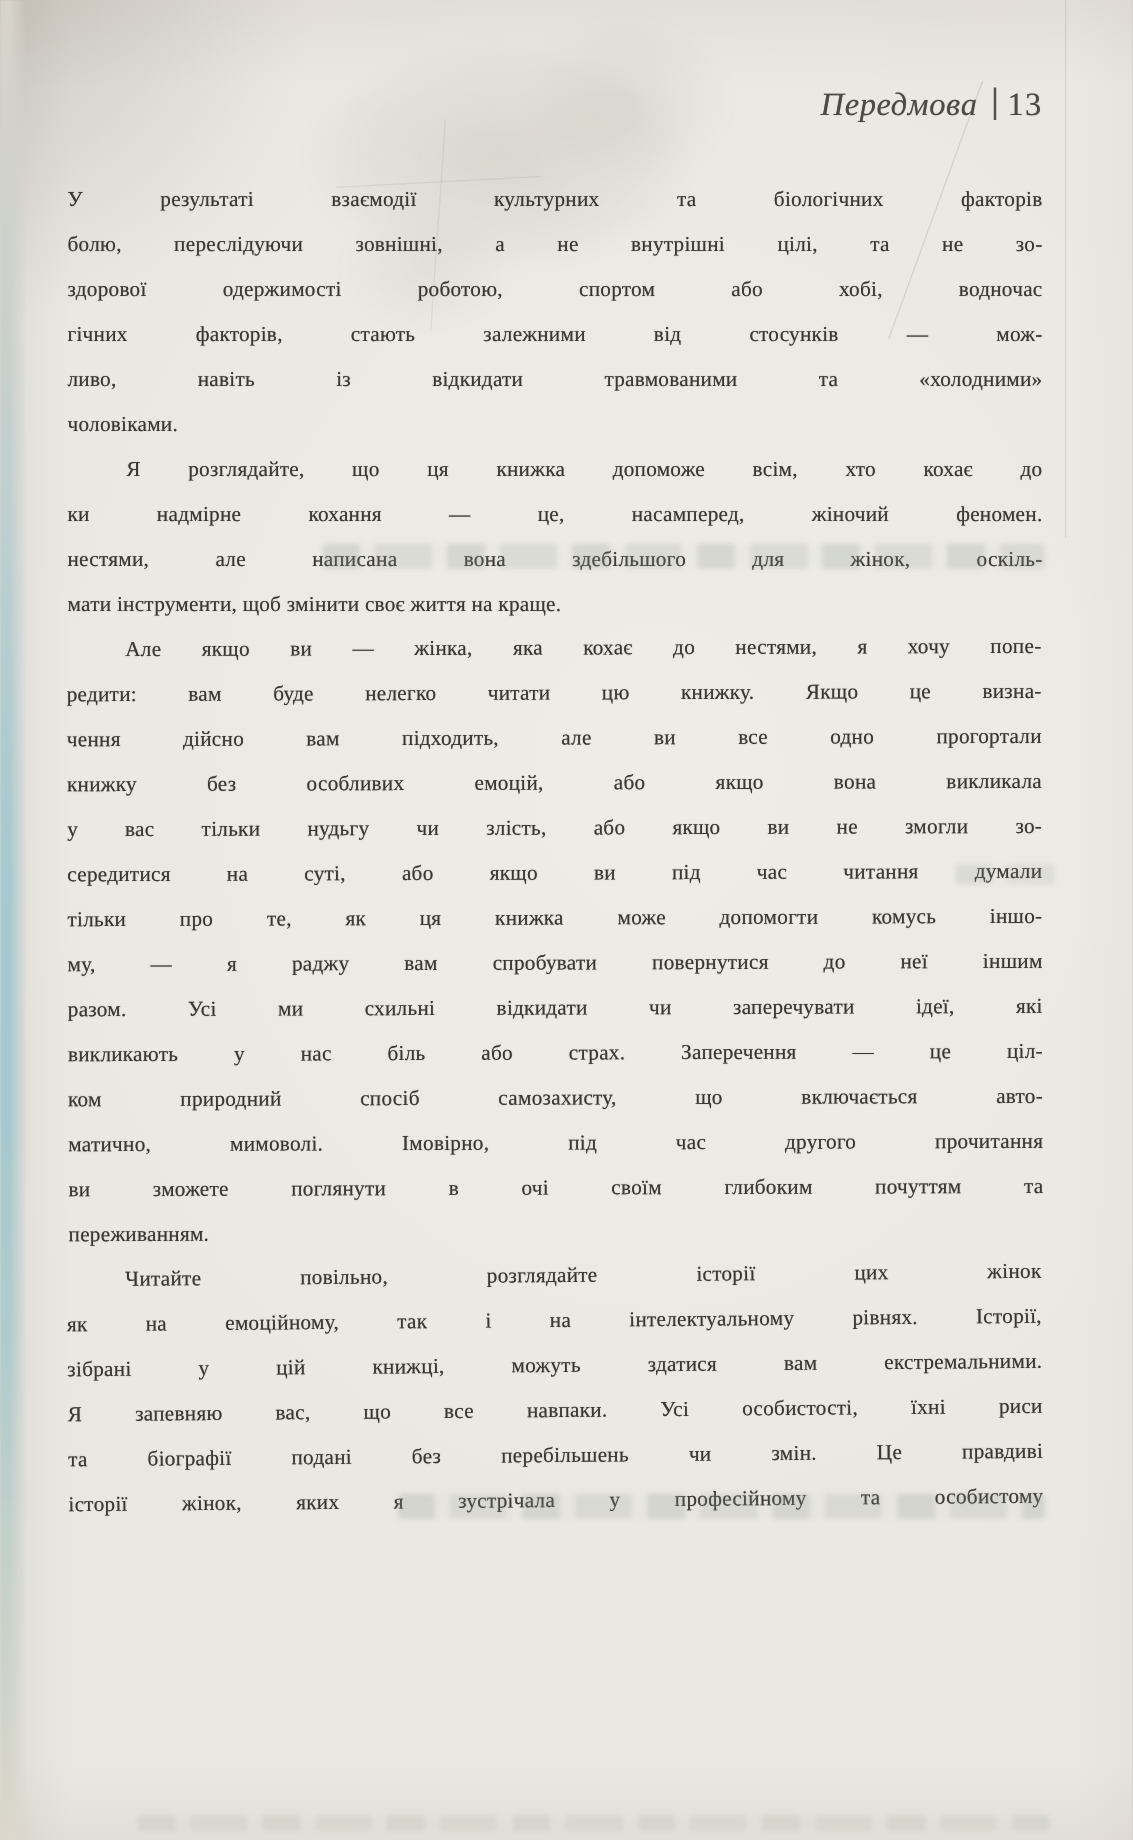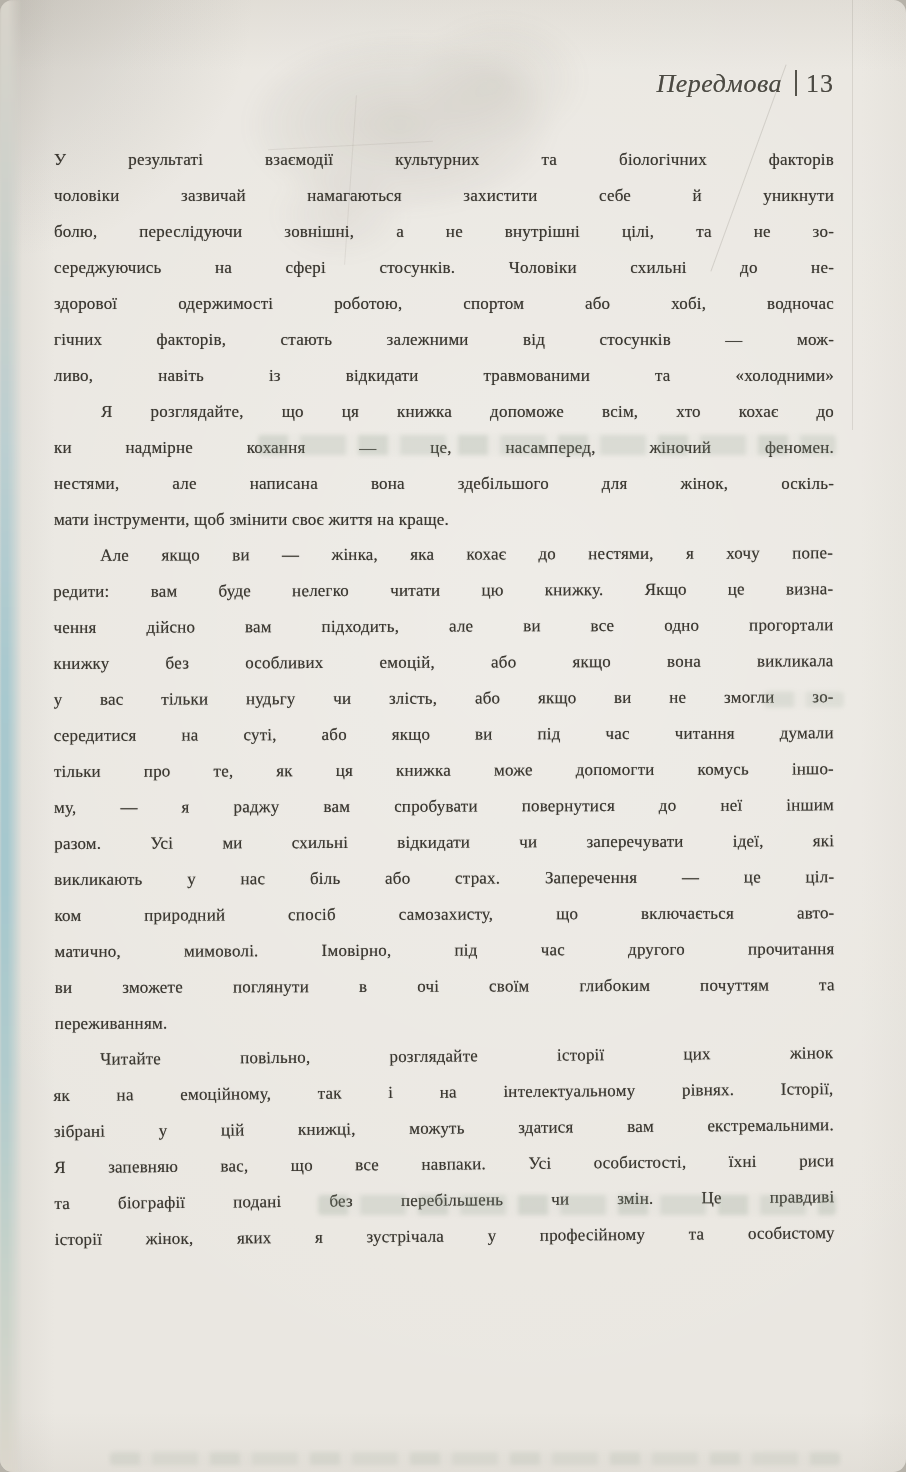--- a/index.html
+++ b/index.html
@@ -5,21 +5,20 @@
   html, body { margin: 0; padding: 0; }
   body {
     width: 906px; height: 1472px; overflow: hidden;
     background: #b6b2a9;
     font-family: "Liberation Serif", "DejaVu Serif", serif;
   }
   .page {
     position: relative; width: 906px; height: 1472px;
     background: var(--paper, #eae7e1);
     overflow: hidden;
-    border-radius: 13px;
   }
   
   .page-shading {
     position: absolute; inset: 0; pointer-events: none;
     background:
       radial-gradient(40% 25% at 0% 0%, rgba(110,105,95,0.22), rgba(110,105,95,0) 70%),
       radial-gradient(120% 90% at 58% 42%, rgba(255,255,255,0.22), rgba(255,255,255,0) 62%),
       linear-gradient(180deg, rgba(185,179,167,0.20) 0%, rgba(234,231,225,0) 70px),
       linear-gradient(0deg,   rgba(185,179,167,0.16) 0%, rgba(234,231,225,0) 60px),
       linear-gradient(90deg,  rgba(170,165,155,0.18) 0%, rgba(234,231,225,0) 55px),
@@ -106,26 +105,25 @@
   <div class="fold-line"></div>
 
   <div class="running-header">
     <span class="htitle">Передмова</span><span class="hsep"></span><span class="hnum">13</span>
   </div>
 
   <div class="text-block">
 
     <div class="para">
       <div class="line">У результаті взаємодії культурних та біологічних факторів</div>
-      <div class="line">чоловіки зазвичай намагаються захистити себе й уникнути</div>
       <div class="line">болю, переслідуючи зовнішні, а не внутрішні цілі, та не зо-</div>
-      <div class="line">середжуючись на сфері стосунків. Чоловіки схильні до не-</div>
       <div class="line">здорової одержимості роботою, спортом або хобі, водночас</div>
       <div class="line">гічних факторів, стають залежними від стосунків — мож-</div>
       <div class="line">ливо, навіть із відкидати травмованими та «холодними»</div>
+      <div class="line last">чоловіками.</div>
     </div>
 
     <div class="para">
       <div class="line indent">Я розглядайте, що ця книжка допоможе всім, хто кохає до</div>
       <div class="line">ки надмірне кохання — це, насамперед, жіночий феномен.</div>
       <div class="line">нестями, але написана вона здебільшого для жінок, оскіль-</div>
       <div class="line last">мати інструменти, щоб змінити своє життя на краще.</div>
     </div>
 
     <div class="para tilt1">

